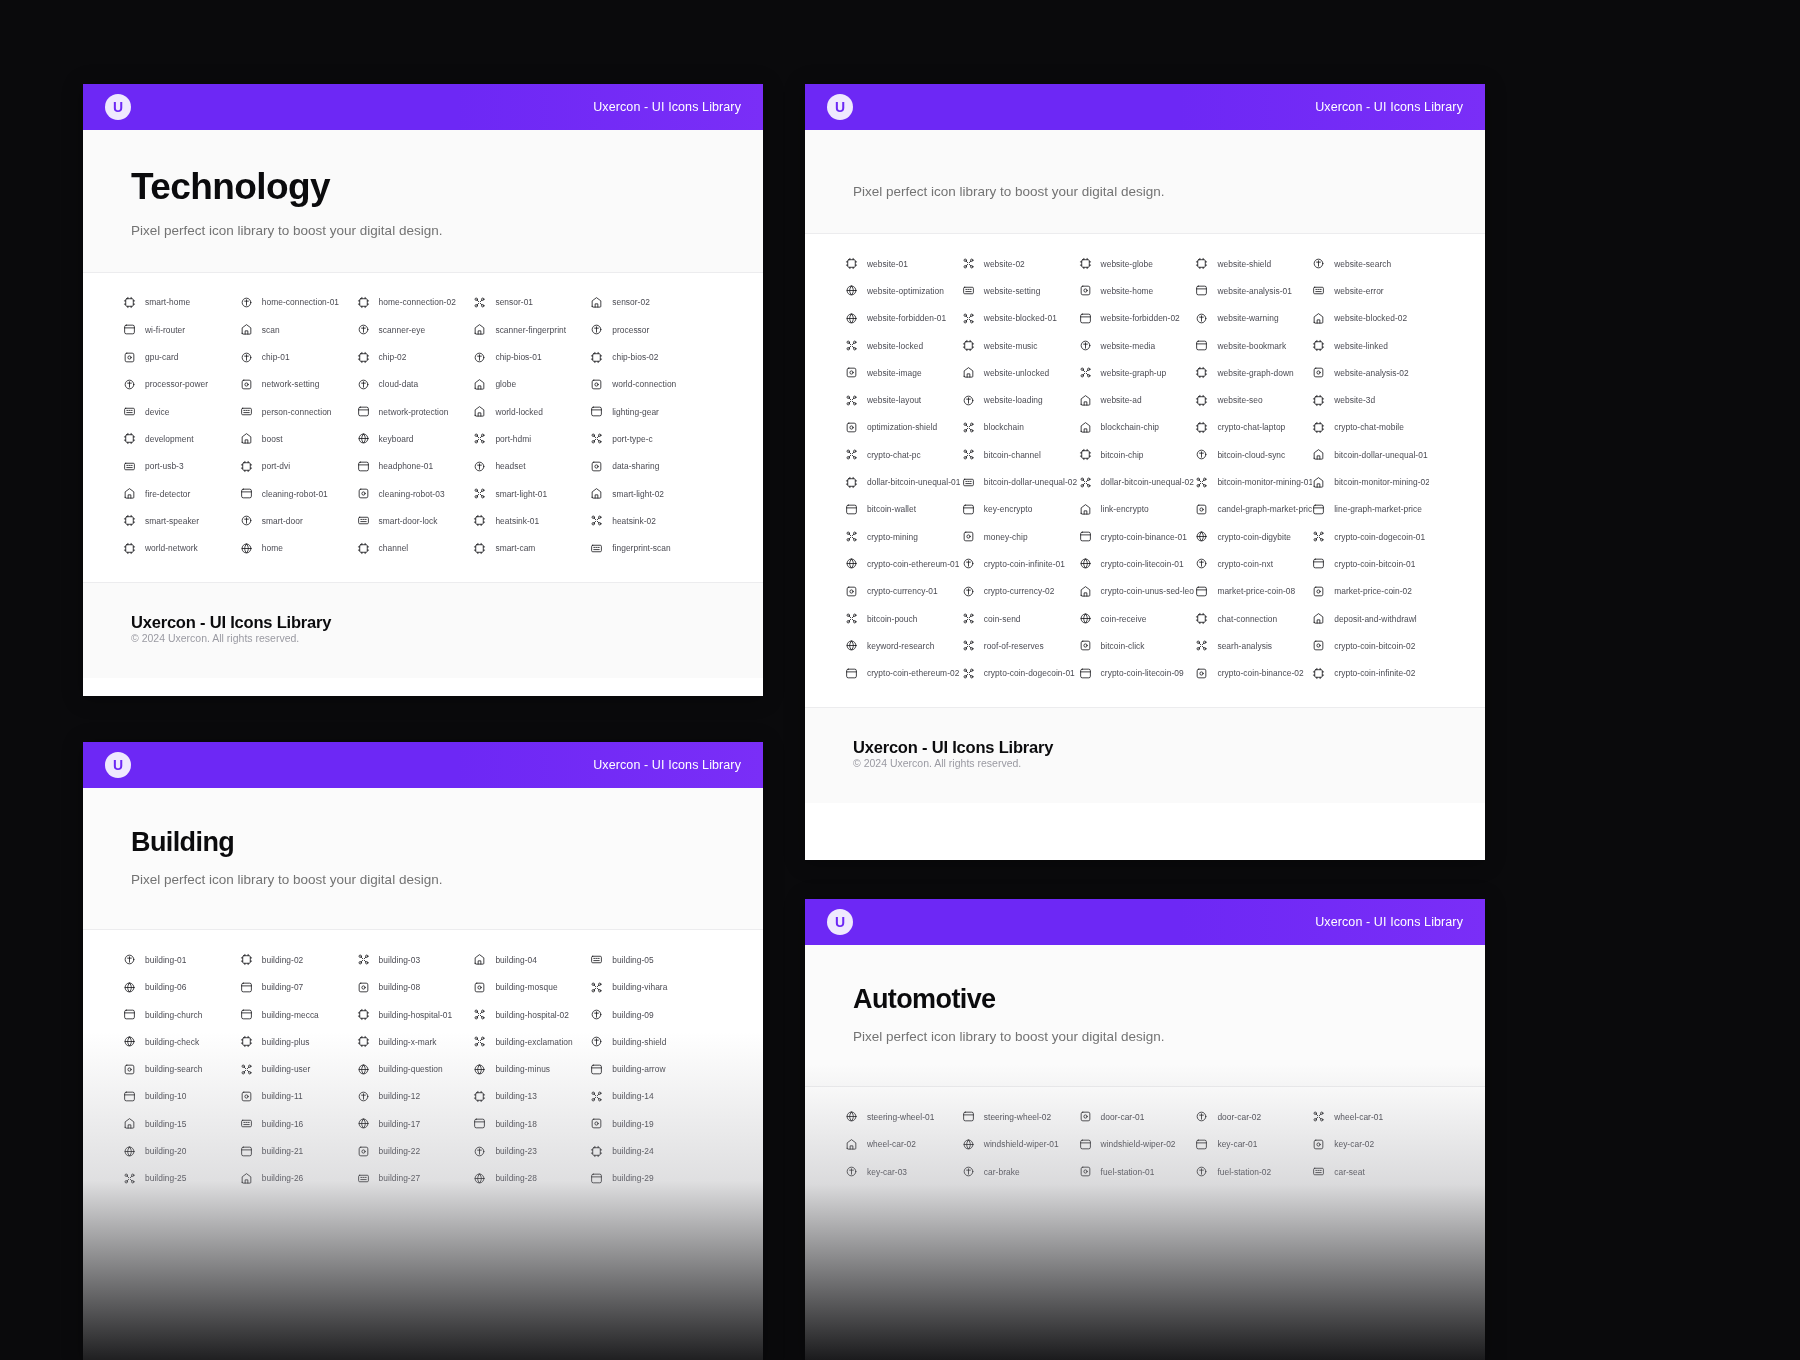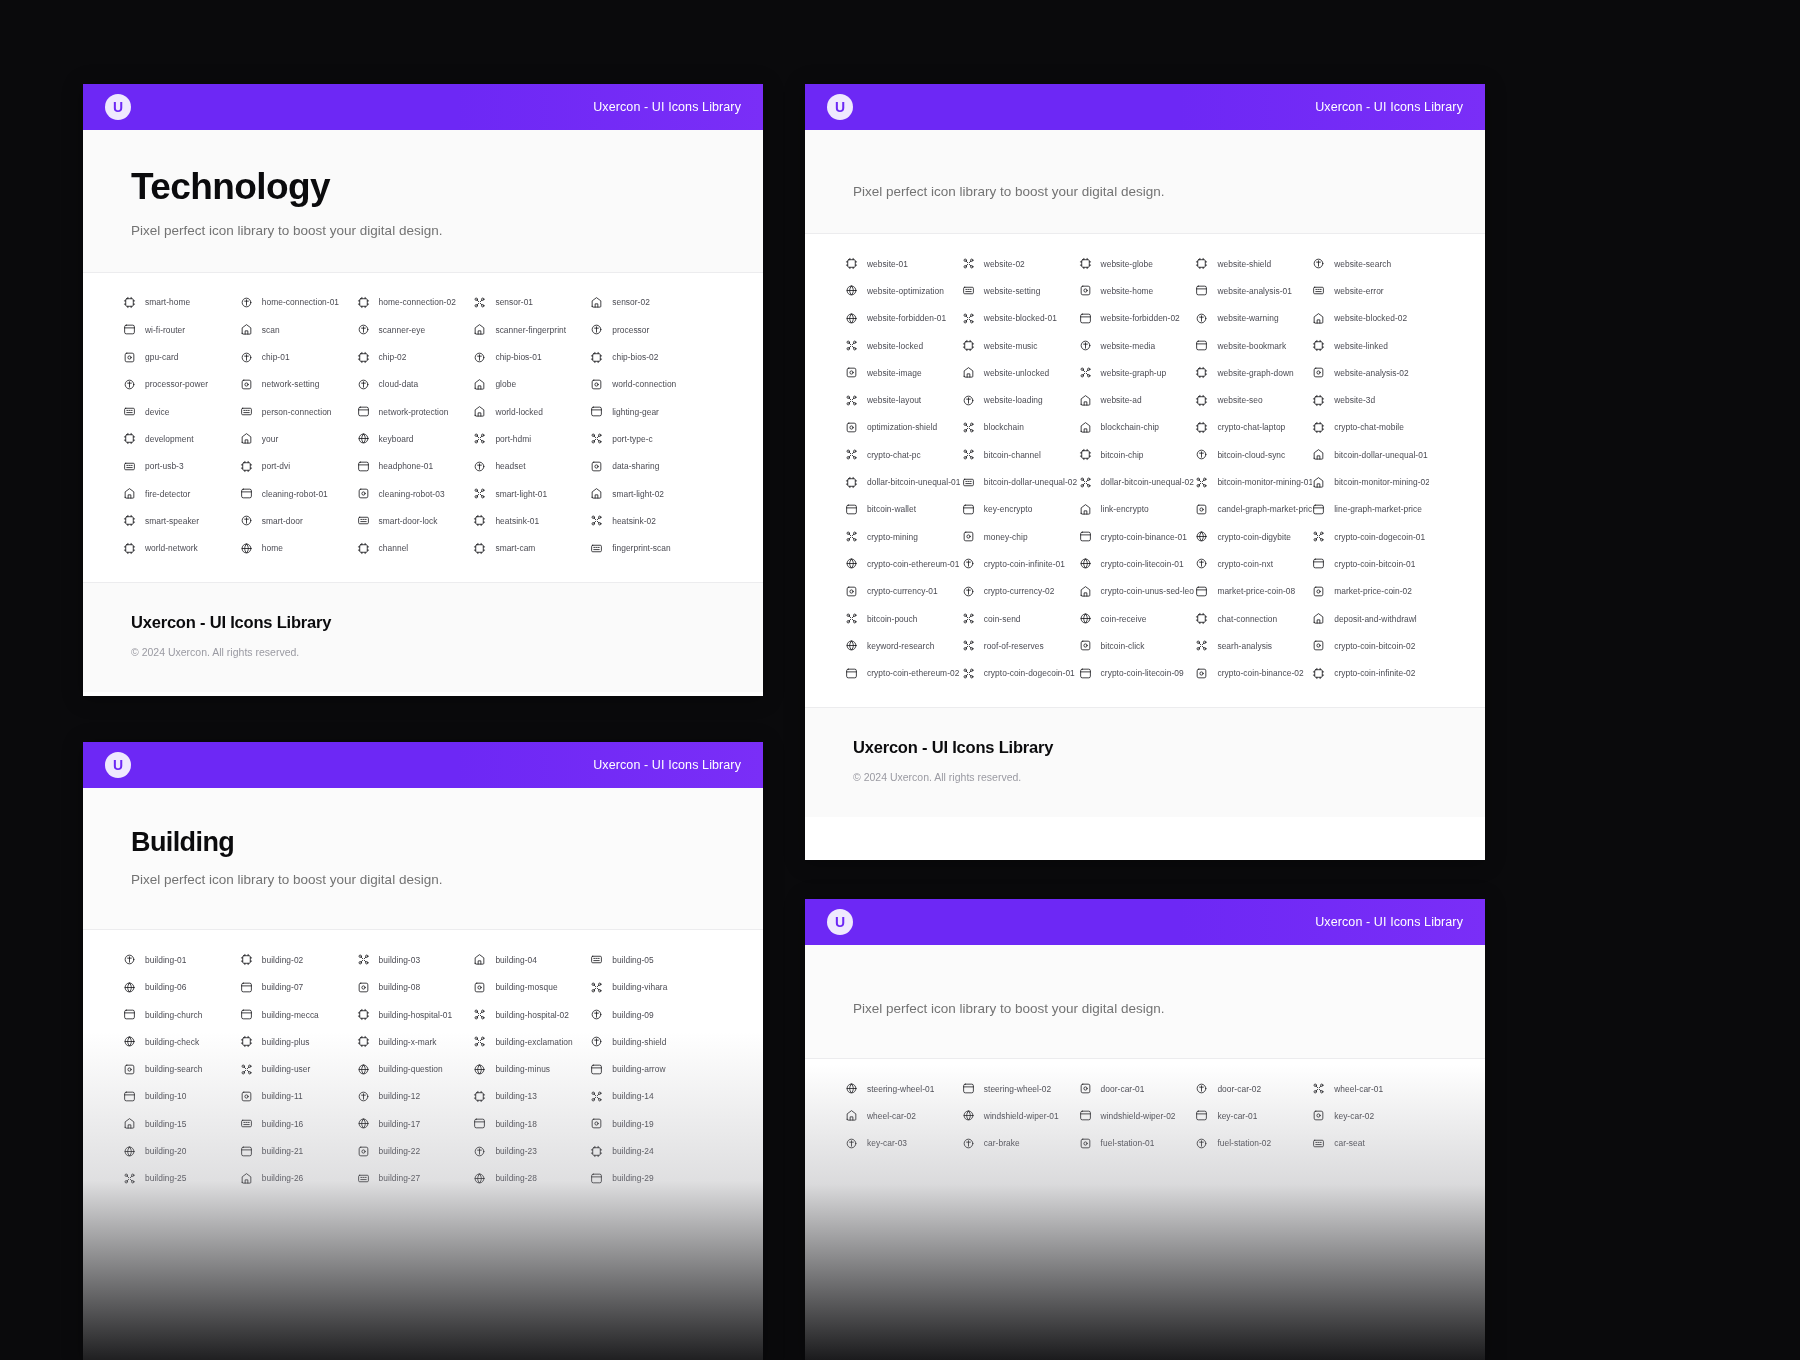--- a/index.html
+++ b/index.html
@@ -73,21 +73,21 @@
     font-size: 8.4px; color: #4b4b53; white-space: nowrap;
     letter-spacing: .05px;
   }
 
   
   .grid.dense .cell { height: 27.3px; }
 
   
   .foot { background: #fafafa; padding: 30px 48px 34px 48px; }
   .foot .ft { font-size: 16.5px; font-weight: 700; color: #0b0b0d; letter-spacing: -.2px;}
-  .foot .fc { margin-top: 14px; font-size: 10.5px; color: #9a9aa2; }
+  .foot .fc { margin-top: 0; font-size: 10.5px; color: #9a9aa2; }
 
   
   #card-technology { left: 83px;  top: 84px;  width: 680px; height: 612px; }
   #card-web3       { left: 805px; top: 84px;  width: 680px; height: 776px; }
   #card-building   { left: 83px;  top: 742px; width: 680px; height: 620px; }
   #card-automotive { left: 805px; top: 899px; width: 680px; height: 465px; }
 
   
   .fade {
     position: absolute; left: 0; right: 0; bottom: 0; height: 300px;
@@ -357,21 +357,21 @@
           </span>
        <span class="lbl">development</span>
      </div>
         <div class="cell">
        <span class="ico">
             <svg viewBox="0 0 24 24" aria-hidden="true">
               <path d="M4 19V9l8-6 8 6v10a1.5 1.5 0 0 1-1.5 1.5h-13A1.5 1.5 0 0 1 4 19z" stroke="currentColor" fill="none" stroke-width="1.5" stroke-linecap="round" stroke-linejoin="round"></path>
               <path d="M9.5 20.5v-6h5v6" stroke="currentColor" fill="none" stroke-width="1.5" stroke-linecap="round" stroke-linejoin="round"></path>
             </svg>
           </span>
-       <span class="lbl">your</span>
+       <span class="lbl">boost</span>
      </div>
         <div class="cell">
        <span class="ico">
             <svg viewBox="0 0 24 24" aria-hidden="true">
               <circle cx="12" cy="12" r="8.2" stroke="currentColor" fill="none" stroke-width="1.5" stroke-linecap="round" stroke-linejoin="round"></circle>
               <path d="M3.8 12h16.4M12 3.8c2.2 2.3 3.3 5.2 3.3 8.2s-1.1 5.9-3.3 8.2c-2.2-2.3-3.3-5.2-3.3-8.2S9.8 6.1 12 3.8z" stroke="currentColor" fill="none" stroke-width="1.5" stroke-linecap="round" stroke-linejoin="round"></path>
             </svg>
           </span>
        <span class="lbl">keyboard</span>
      </div>
@@ -1822,20 +1822,21 @@
       </div>
     <div class="fade"></div>
   </div>
 
   <div class="card" id="card-automotive">
     <div class="bar">
       <div class="logo">U</div>
       <div class="bar-title">Uxercon - UI Icons Library</div>
     </div>
     <div class="hero lg">
+      <h1>Automotive</h1>
       <div class="sub">Pixel perfect icon library to boost your digital design.</div>
     </div>
     <div class="rule"></div>
     <div class="grid">
         <div class="cell">
        <span class="ico">
             <svg viewBox="0 0 24 24" aria-hidden="true">
               <circle cx="12" cy="12" r="8.2" stroke="currentColor" fill="none" stroke-width="1.5" stroke-linecap="round" stroke-linejoin="round"></circle>
               <path d="M3.8 12h16.4M12 3.8c2.2 2.3 3.3 5.2 3.3 8.2s-1.1 5.9-3.3 8.2c-2.2-2.3-3.3-5.2-3.3-8.2S9.8 6.1 12 3.8z" stroke="currentColor" fill="none" stroke-width="1.5" stroke-linecap="round" stroke-linejoin="round"></path>
             </svg>

